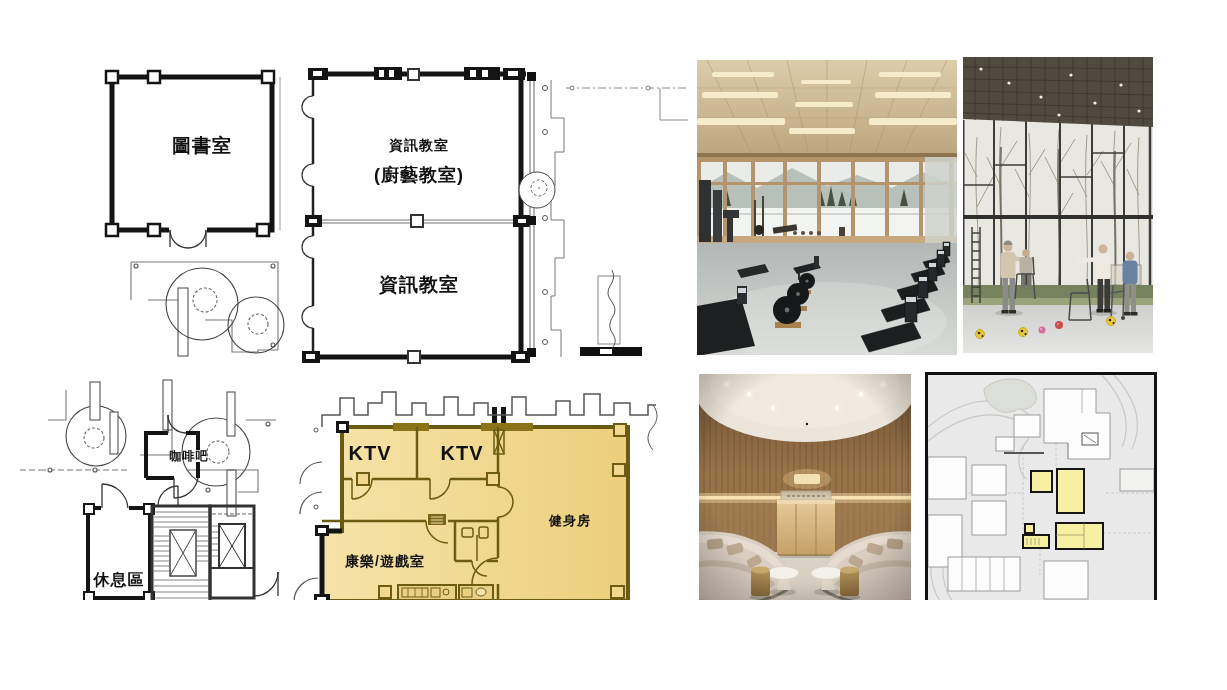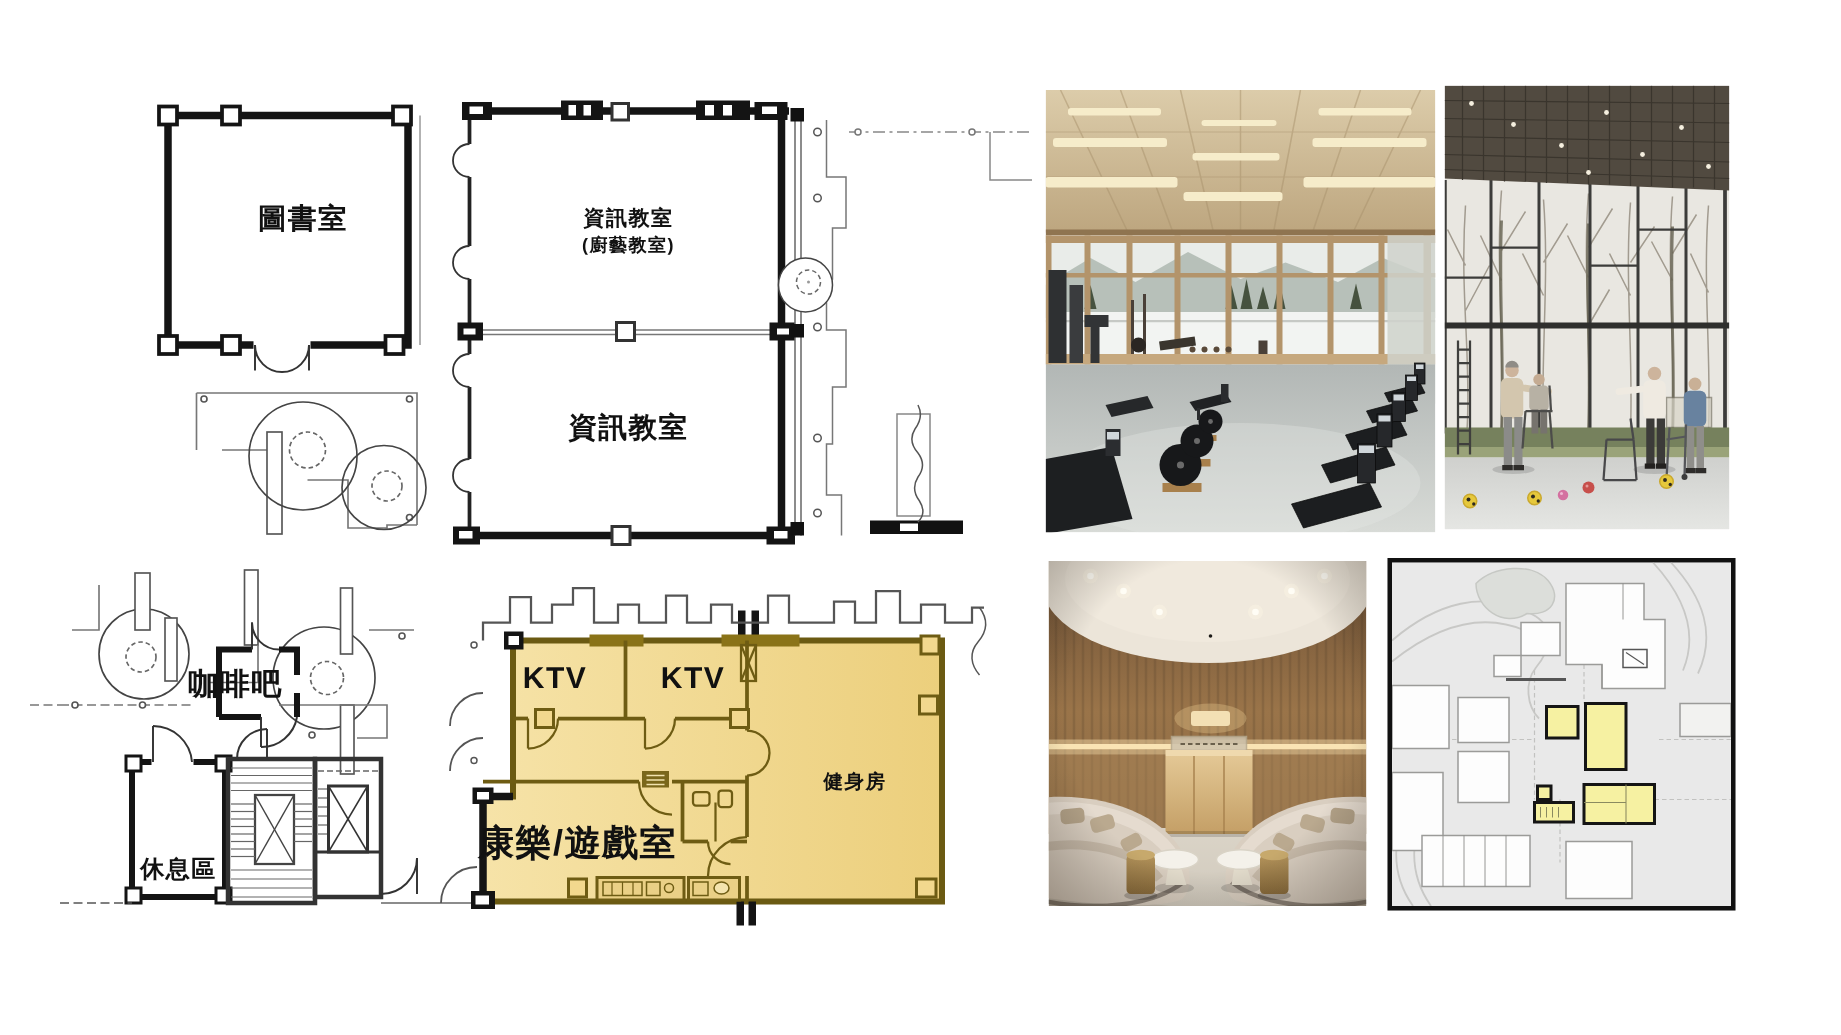--- a/index.html
+++ b/index.html
@@ -1,16 +1,16 @@
 <!DOCTYPE html>
 <html><head>
 <meta charset="utf-8">
 <style>
   html,body{margin:0;padding:0;background:#ffffff;}
-  .canvas{position:relative;width:1227px;height:690px;background:#ffffff;overflow:hidden;
+  .canvas{position:relative;width:1227px;height:600px;background:#ffffff;overflow:hidden;
           font-family:"Liberation Sans","DejaVu Sans",sans-serif;}
   .plan-svg{position:absolute;left:0;top:0;}
   .plan-label{position:absolute;transform:translate(-50%,-50%);font-weight:bold;color:#111;
               white-space:nowrap;letter-spacing:1px;}
   .photo{position:absolute;overflow:hidden;}
   .photo svg{display:block;}
   .keyplan{border:3px solid #111;box-sizing:border-box;background:#e9e9e9;}
 </style>
 </head>
 <body>
@@ -317,28 +317,28 @@
       </g>
       <g stroke="#555" stroke-width="1.2" fill="none">
         <path d="M322,462 A22,22 0 0 0 300,484"></path>
           <path d="M322,492 A22,22 0 0 0 300,514"></path>
       </g>
     </g>
   </svg>
 
   <div class="plan-label" style="left:202px;top:146px;font-size:19px">圖書室</div>
   <div class="plan-label" style="left:419px;top:146px;font-size:14px">資訊教室</div>
-  <div class="plan-label" style="left:419px;top:164px;font-size:12px">(廚藝教室)</div>
+  <div class="plan-label" style="left:419px;top:175px;font-size:18px">(廚藝教室)</div>
   <div class="plan-label" style="left:419px;top:285px;font-size:19px">資訊教室</div>
-  <div class="plan-label" style="left:157px;top:456px;font-size:20px">咖啡吧</div>
+  <div class="plan-label" style="left:189px;top:456px;font-size:12px">咖啡吧</div>
   <div class="plan-label" style="left:119px;top:580px;font-size:16px">休息區</div>
   <div class="plan-label" style="left:370px;top:453px;font-size:20px">KTV</div>
   <div class="plan-label" style="left:462px;top:453px;font-size:20px">KTV</div>
   <div class="plan-label" style="left:570px;top:521px;font-size:13px">健身房</div>
-  <div class="plan-label" style="left:385px;top:562px;font-size:24px">康樂/遊戲室</div>
+  <div class="plan-label" style="left:385px;top:562px;font-size:14px">康樂/遊戲室</div>
 
   <div class="photo" style="left:697px;top:60px;width:260px;height:295px">
     <svg width="260" height="295" viewBox="0 0 260 295">
       <defs>
         <linearGradient id="ceilW" x1="0" y1="0" x2="0" y2="1">
             <stop offset="0" stop-color="#dcccaa"></stop>
             <stop offset="1" stop-color="#bda67f"></stop>
           </linearGradient>
         <linearGradient id="floorG" x1="0" y1="0" x2="0" y2="1">
             <stop offset="0" stop-color="#b2b7b5"></stop>

